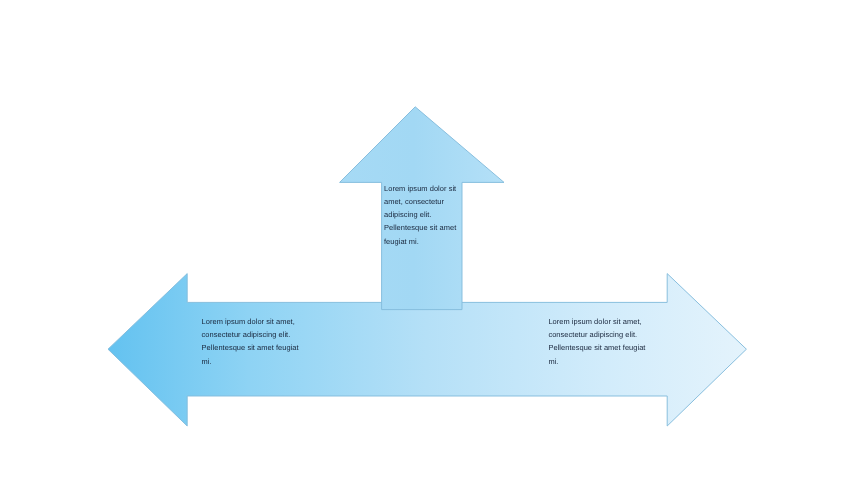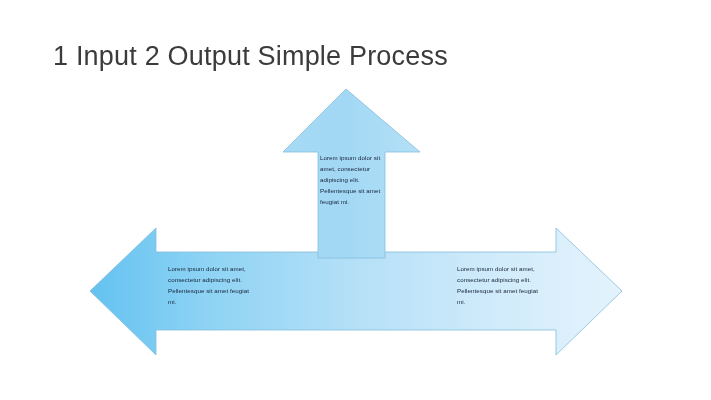--- a/index.html
+++ b/index.html
@@ -74,21 +74,20 @@
     left: 457px;
     top: 263px;
     width: 86px;
   }
 </style>
 </head>
 <body>
 
 <div id="slide">
 
-  <div id="slide-title">1 Input 2 Output Simple Process</div>
 
   <div id="diagram">
 
     <svg class="arrow-svg" viewBox="0 0 711 400">
       <defs>
         <linearGradient id="horizGrad" x1="0" y1="0" x2="1" y2="0">
           <stop offset="0%" stop-color="#63c2f0"></stop>
           <stop offset="22%" stop-color="#8ed3f4"></stop>
           <stop offset="50%" stop-color="#b5e0f7"></stop>
           <stop offset="78%" stop-color="#d2ecfb"></stop>

